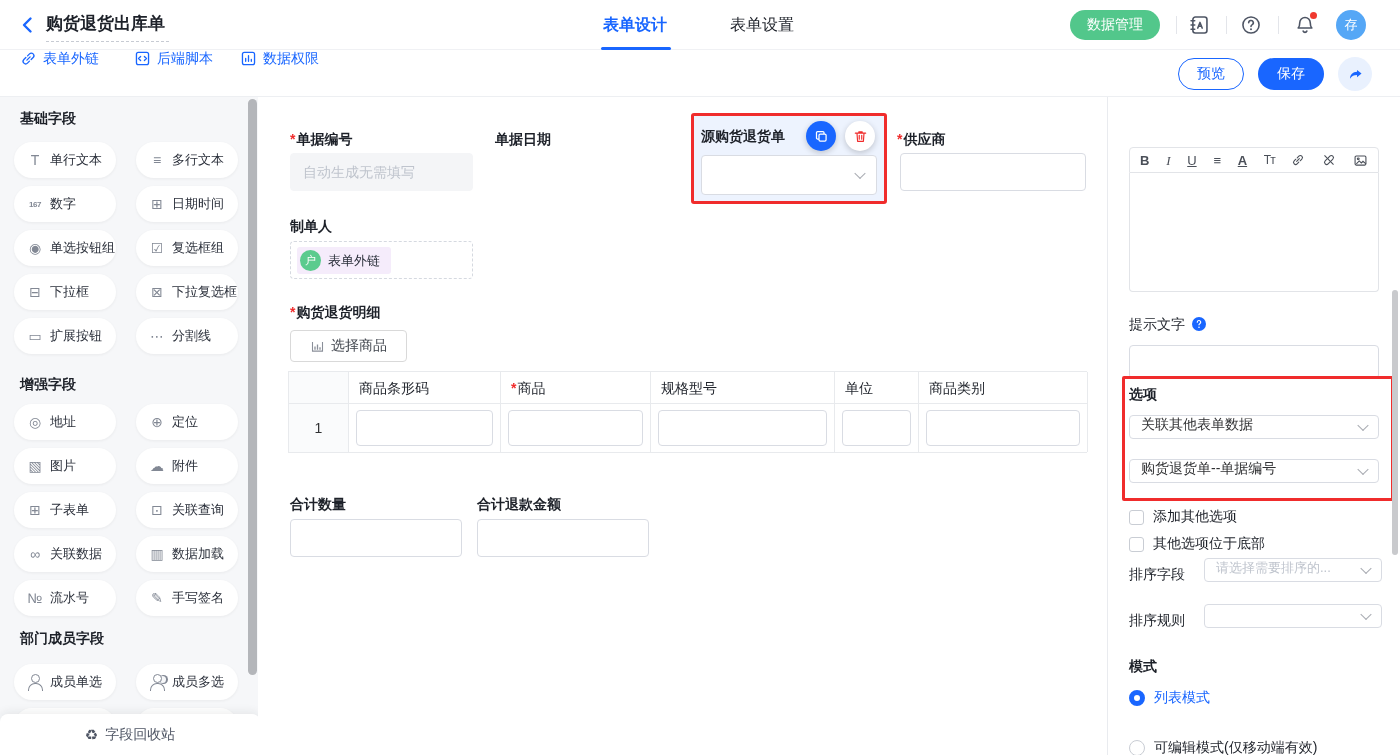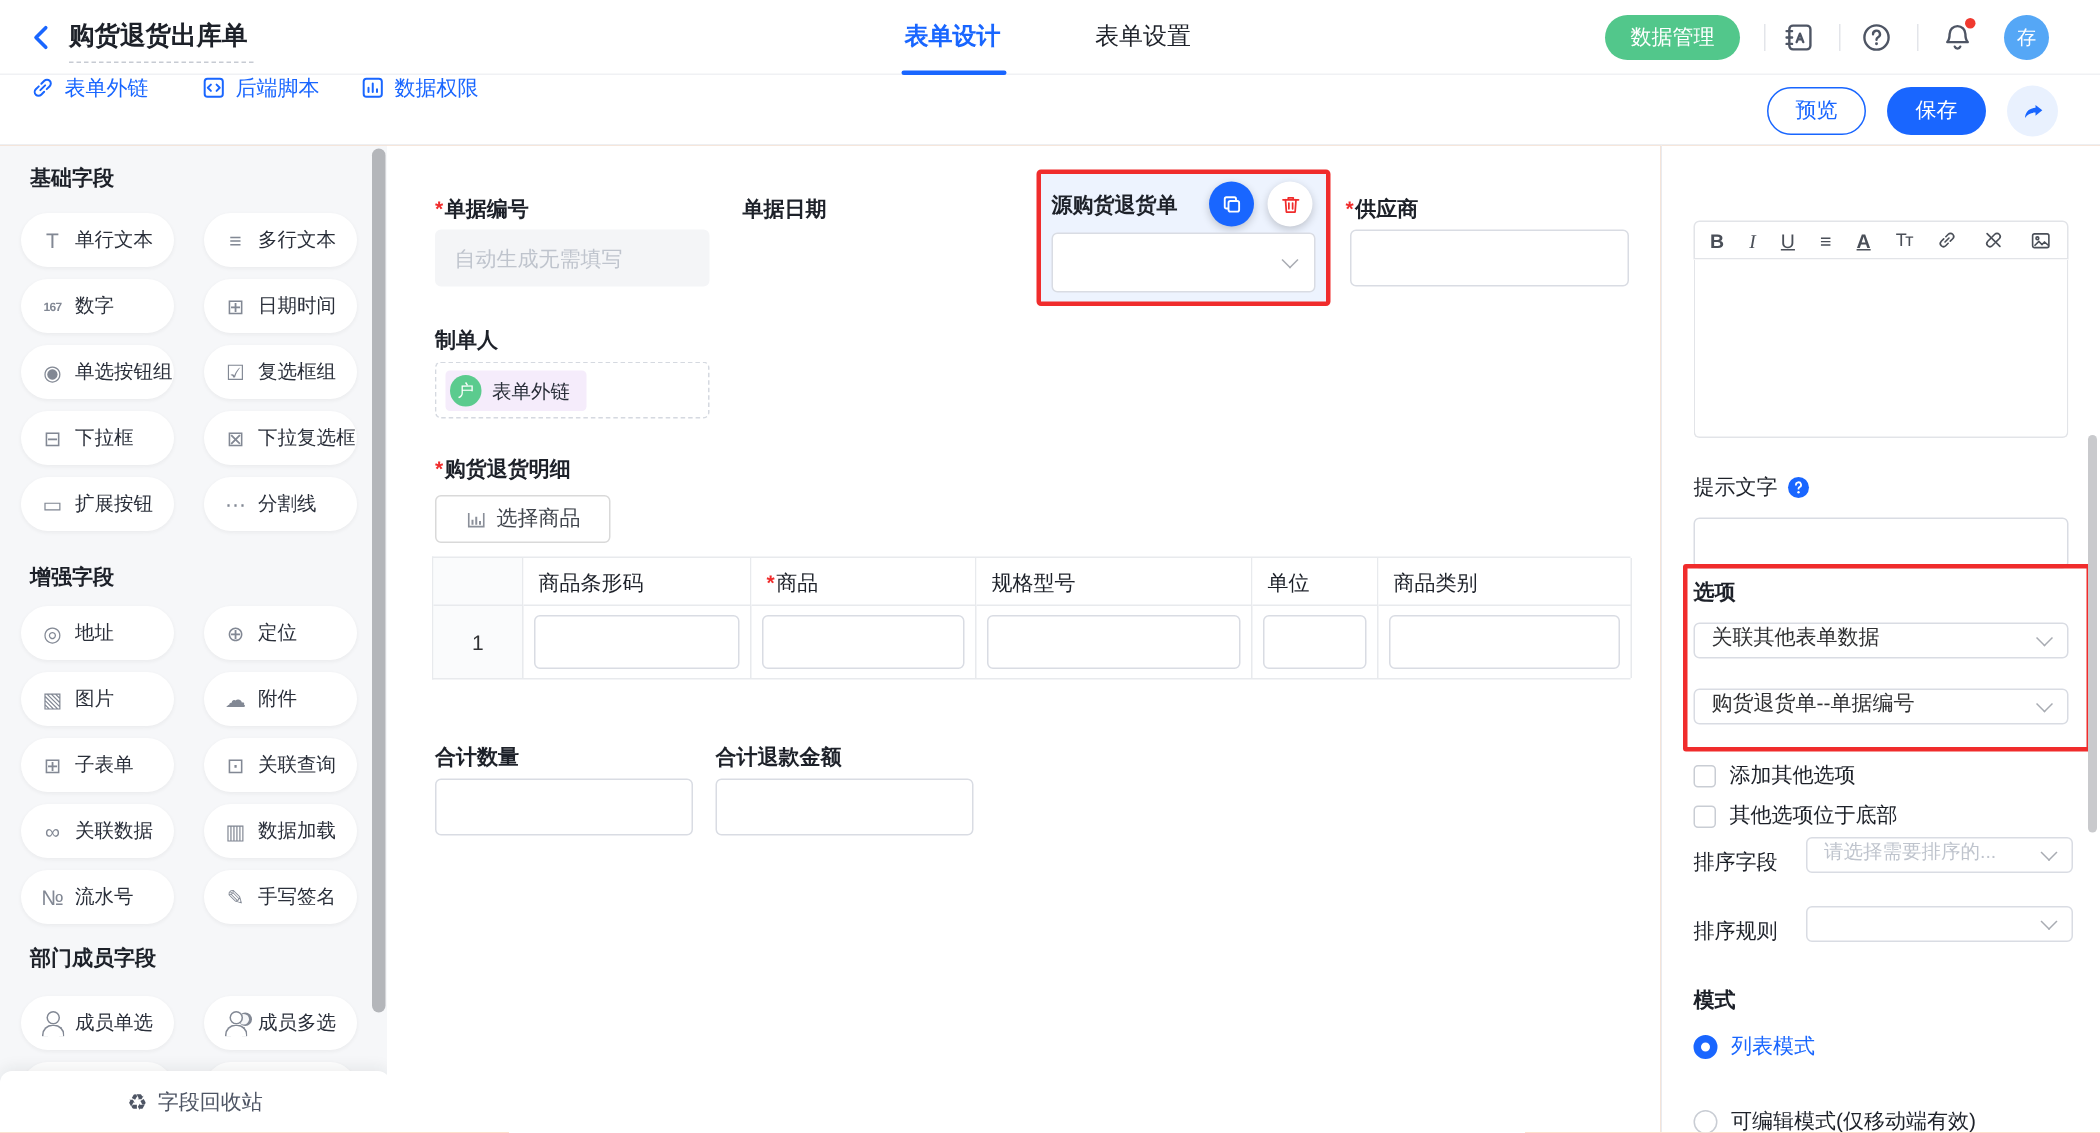--- a/index.html
+++ b/index.html
@@ -112,21 +112,21 @@
   .ed-toolbar{position:absolute;left:21px;top:50px;width:250px;height:26px;border:1px solid #e2e4e8;border-radius:4px 4px 0 0;display:flex;align-items:center;justify-content:space-between;padding:0 10px;background:#fff}
   .et{background:none;border:none;font-size:13px;color:#4a4f58;padding:0;line-height:1}
   .et.b{font-weight:700}
   .et.i{font-style:italic;font-family:"Liberation Serif",serif}
   .et.u{text-decoration:underline}
   .et.a{text-decoration:underline;font-weight:600}
   .et.ts{font-size:12px;letter-spacing:-1px}
   .ed-area{position:absolute;left:21px;top:76px;width:250px;height:119px;border:1px solid #e2e4e8;border-top:none;border-radius:0 0 4px 4px;background:#fff;cursor:text}
   .p-label{position:absolute;left:21px;font-size:14px;color:var(--text);white-space:nowrap}
   .p-label.bold{font-weight:700}
-  .lh-hint{top:219px;display:flex;align-items:center;gap:6px}
+  .lh-hint{top:219px;display:flex;align-items:flex-start;gap:6px}
   .hint-input{position:absolute;left:21px;top:248px;width:250px;height:34px;border:1px solid var(--bd);border-radius:4px;outline:none;padding:0 10px;font-size:14px}
   .p-redbox{position:absolute;left:14px;top:279px;width:272px;height:125px;border:3px solid var(--red);border-radius:2px;pointer-events:none}
   .lh-opt{top:289px}
   .p-select{position:absolute;left:21px;width:250px;height:24px;border:1px solid var(--bd);border-radius:4px;background:#fff;font-size:14px;color:#303133;display:flex;align-items:flex-start;padding:0 28px 0 11px;cursor:pointer;white-space:nowrap;overflow:hidden}
   .ps1{top:318px}.ps2{top:362px}
   .p-select .chev{right:11px}
   .cb-row{position:absolute;left:21px;display:flex;align-items:center;gap:9px;cursor:pointer}
   .cbr1{top:411px}.cbr2{top:438px}
   .cb{width:15px;height:15px;border:1px solid #c9cdd4;border-radius:3px;background:#fff;flex:none}
   .cb-label{font-size:14px;color:var(--text)}

